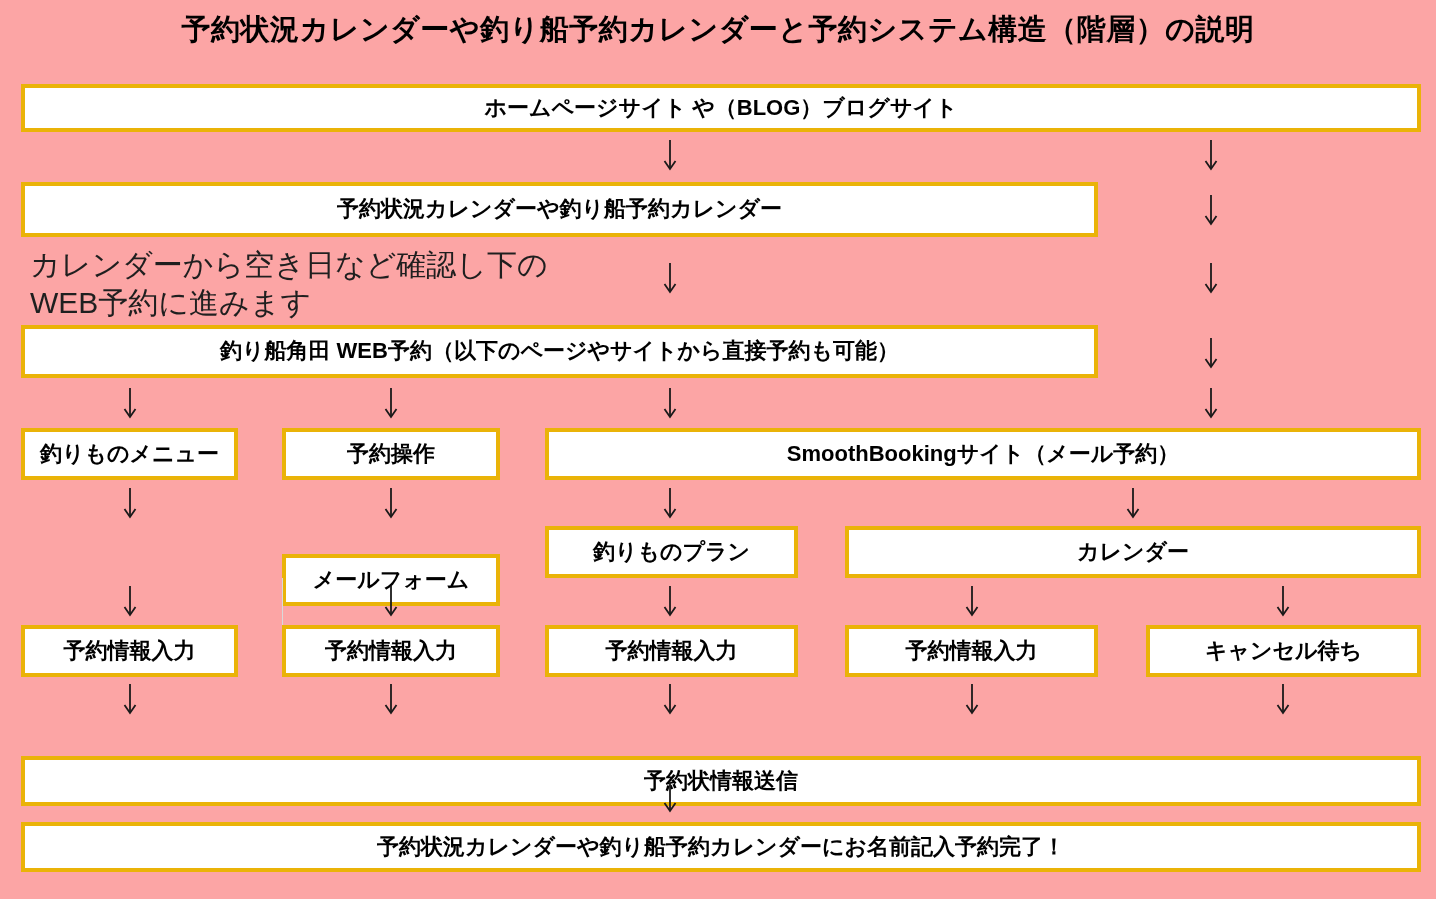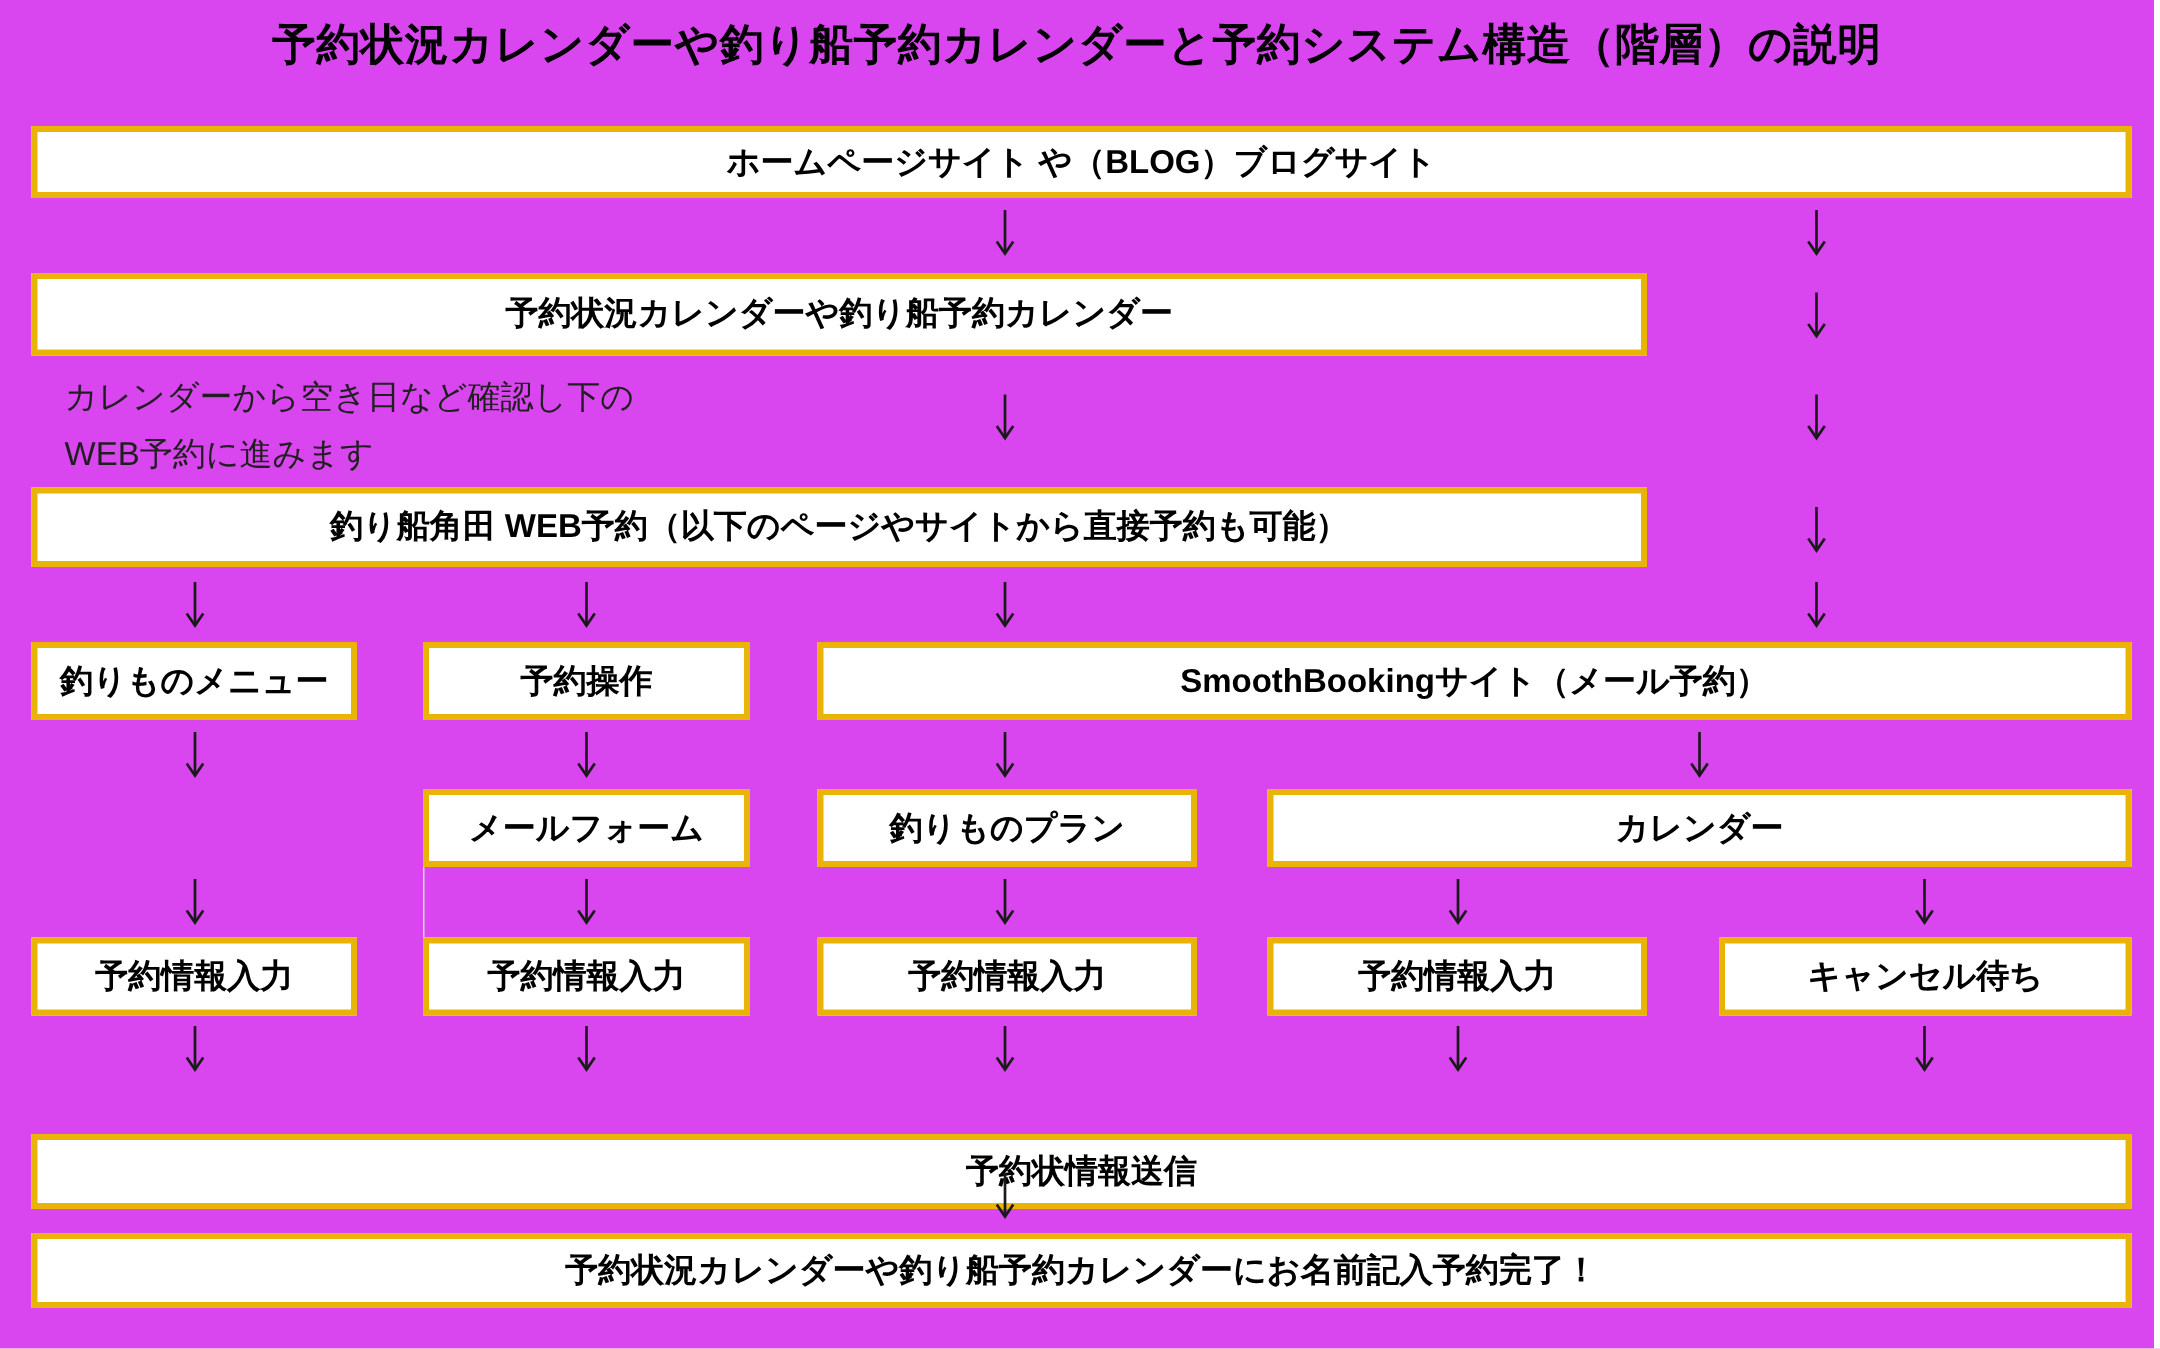--- a/index.html
+++ b/index.html
@@ -5,21 +5,21 @@
   * { margin: 0; padding: 0; box-sizing: border-box; }
   html, body { background: #ffffff; }
   body {
     font-family: "Liberation Sans", "DejaVu Sans", sans-serif;
     color: #000000;
   }
   .canvas {
     position: relative;
     width: 1436px;
     height: 899px;
-    background: #d946ef;
+    background: #fca5a5;
     overflow: hidden;
   }
   .page-title {
     position: absolute;
     left: 0; right: 0;
     top: 10px;
     text-align: center;
     font-size: 29px;
     font-weight: bold;
     letter-spacing: 0.5px;
@@ -36,26 +36,25 @@
     font-size: 22px;
     font-weight: bold;
     color: #000000;
     line-height: 1.1;
     white-space: nowrap;
   }
   .note {
     position: absolute;
     left: 30px;
     top: 246px;
-    font-size: 22px;
+    font-size: 30px;
     font-weight: normal;
     color: #1f1f1f;
     line-height: 38px;
     white-space: nowrap;
-    margin-left: 13px;
   }
   .arrow {
     position: absolute;
     width: 16px;
     height: 34px;
   }
   .arrow svg { display: block; width: 16px; height: 34px; }
   .arrow line, .arrow path {
     stroke: #1a1a1a;
     stroke-width: 1.8;
@@ -85,21 +84,21 @@
     <div>カレンダーから空き日など確認し下の</div>
     <div>WEB予約に進みます</div>
   </div>
 
   <div class="box" style="left:21px; top:325px; width:1077px; height:53px;">釣り船角田 WEB予約（以下のページやサイトから直接予約も可能）</div>
 
   <div class="box" style="left:21px; top:428px; width:217px; height:52px;">釣りものメニュー</div>
   <div class="box" style="left:282px; top:428px; width:218px; height:52px;">予約操作</div>
   <div class="box" style="left:545px; top:428px; width:876px; height:52px;">SmoothBookingサイト（メール予約）</div>
 
-  <div class="box" style="left:282px; top:526px; width:218px; height:52px;">メールフォーム</div>
+  <div class="box" style="left:282px; top:554px; width:218px; height:52px;">メールフォーム</div>
   <div class="box" style="left:545px; top:526px; width:253px; height:52px;">釣りものプラン</div>
   <div class="box" style="left:845px; top:526px; width:576px; height:52px;">カレンダー</div>
 
   <div class="box" style="left:21px; top:625px; width:217px; height:52px;">予約情報入力</div>
   <div class="box" style="left:282px; top:625px; width:218px; height:52px;">予約情報入力</div>
   <div class="box" style="left:545px; top:625px; width:253px; height:52px;">予約情報入力</div>
   <div class="box" style="left:845px; top:625px; width:253px; height:52px;">予約情報入力</div>
   <div class="box" style="left:1146px; top:625px; width:275px; height:52px;">キャンセル待ち</div>
 
   <div class="box" style="left:21px; top:756px; width:1400px; height:50px;text-align:center;">予約状情報送信</div>

